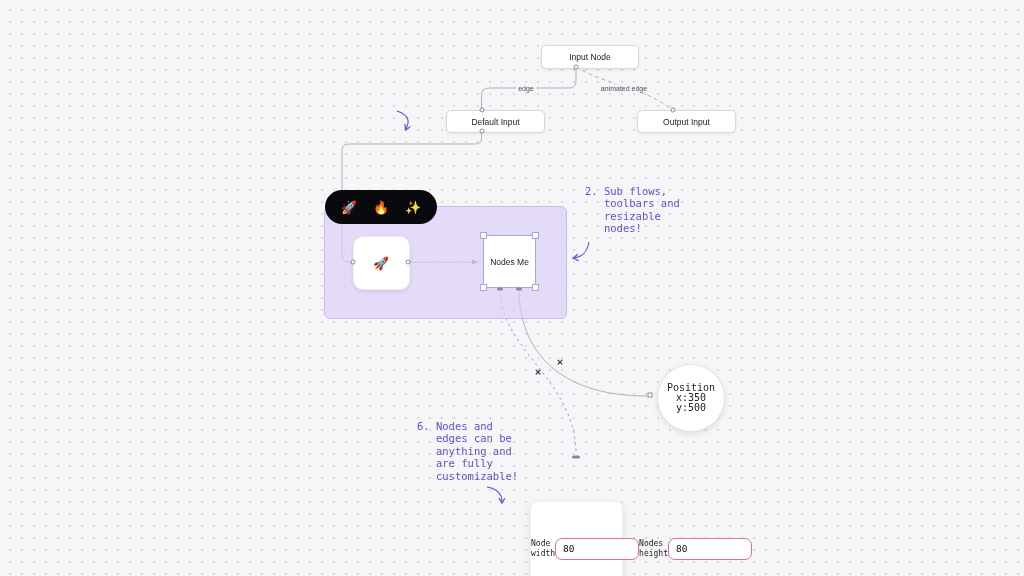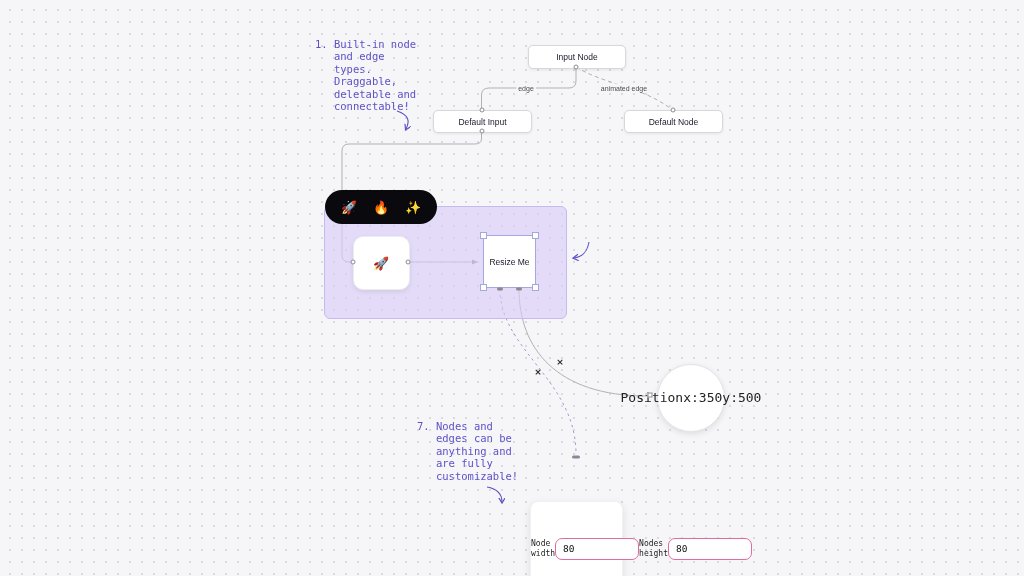--- a/index.html
+++ b/index.html
@@ -14,21 +14,21 @@
   svg.edges path{pointer-events:stroke;}
   .note{
     position:absolute;white-space:pre;
     font-family:"DejaVu Sans Mono",monospace;
     font-size:10.5px;line-height:12.4px;color:#5c52c7;
   }
   .rfnode{
     position:absolute;background:#fff;border:1px solid #d7d7dd;border-radius:5px;
     box-shadow:0 1px 3px rgba(0,0,0,.08);
     display:flex;align-items:center;justify-content:center;
-    font-size:8.5px;color:#1a192b;
+    font-size:8.5px;color:#1a192b;margin-left:13px;
   }
   .handle-circle{
     position:absolute;width:5px;height:5px;border-radius:50%;
     background:#fff;border:1px solid #8a8a94;box-sizing:border-box;
     transform:translate(-50%,-50%);
   }
   .handle-square{
     position:absolute;width:5px;height:5px;
     background:#fff;border:1px solid #8a8a94;box-sizing:border-box;
     transform:translate(-50%,-50%);
@@ -66,22 +66,22 @@
   .rz{
     position:absolute;width:7px;height:7px;background:#fff;border:1px solid #a7a7e0;
     box-sizing:border-box;
   }
   .rz.tl{left:-4px;top:-4px}.rz.tr{right:-4px;top:-4px}
   .rz.bl{left:-4px;bottom:-4px}.rz.br{right:-4px;bottom:-4px}
   .mini-dash{position:absolute;width:6px;height:3px;border-radius:1.5px;background:#8a8a94;transform:translate(-50%,-50%);}
   .pos-node{
     position:absolute;left:657px;top:364px;width:66px;height:66px;border-radius:50%;
     background:#fff;border:1px solid #e4e4e9;box-shadow:0 2px 6px rgba(0,0,0,.10);
-    display:flex;flex-direction:row;align-items:center;justify-content:center;
-    font-family:"DejaVu Sans Mono",monospace;font-size:13px;line-height:10px;color:#222;
+    display:flex;flex-direction:column;align-items:center;justify-content:center;
+    font-family:"DejaVu Sans Mono",monospace;font-size:10px;line-height:10px;color:#222;
   }
   .dim-node{
     position:absolute;left:530px;top:459px;width:93px;height:89px;
     background:#fff;border:1px solid #f0f0f2;border-radius:8px;
     box-shadow:0 3px 8px rgba(0,0,0,.10);
     display:flex;flex-direction:row;align-items:center;padding-top:6px;box-sizing:border-box;margin-top:42px;
   }
   .dim-node label{
     font-family:"DejaVu Sans Mono",monospace;font-size:8px;color:#222;line-height:10px;
   }
@@ -122,45 +122,43 @@
 
     <path d="M519,289 C519,348 556,396 647,396" fill="none" stroke="#b1b1b7" stroke-width="1"></path>
 
     <path d="M500,289 C500,350 576,380 576,454" fill="none" stroke="#9b9bd4" stroke-width="1" stroke-dasharray="2.5 3.5"></path>
 
     <path d="M397,111 C409,115 410,121 406,129" fill="none" stroke="#5c52c7" stroke-width="1.1" marker-end="url(#arrow-purple)"></path>
     <path d="M589,242 C587,253 582,257 574,258" fill="none" stroke="#5c52c7" stroke-width="1.1" marker-end="url(#arrow-purple)"></path>
     <path d="M487,487 C498,489 502,495 502,502" fill="none" stroke="#5c52c7" stroke-width="1.1" marker-end="url(#arrow-purple)"></path>
   </svg>
 
-  <div class="note" style="left:315px;top:38px">1. Built-in node
-   and edge
-   types.
-   Draggable,
-   deletable and
-   connectable!</div>
-  <div class="note" style="left:417px;top:420px">7. Nodes and
+  <div class="note" style="left:585px;top:185px">2. Sub flows,
+   toolbars and
+   resizable
+   nodes!</div>
+  <div class="note" style="left:417px;top:420px">6. Nodes and
    edges can be
    anything and
    are fully
    customizable!</div>
 
   <div class="rfnode" style="left:528px;top:45px;width:96px;height:22px">
     <span>Input Node</span>
   </div>
   <div class="handle-circle" style="left:576px;top:67px"></div>
 
   <div class="rfnode" style="left:433px;top:110px;width:97px;height:21px">
     <span>Default Input</span>
   </div>
   <div class="handle-circle" style="left:481.5px;top:110px"></div>
   <div class="handle-circle" style="left:481.5px;top:131px"></div>
 
   <div class="rfnode" style="left:624px;top:110px;width:97px;height:21px">
-    <span>Default Node</span>
+    <span>Output Input</span>
   </div>
   <div class="handle-circle" style="left:672.5px;top:110px"></div>
 
   <div class="edge-label" style="left:526px;top:88px">edge</div>
   <div class="edge-label" style="left:624px;top:88px">animated edge</div>
 
   <div class="subflow"></div>
 
   <div class="toolbar">
     <button class="tbtn">🚀</button>
@@ -168,21 +166,21 @@
     <button class="tbtn">✨</button>
   </div>
 
   <div class="emoji-node">
     <span>🚀</span>
   </div>
   <div class="handle-circle" style="left:353px;top:262px"></div>
   <div class="handle-circle" style="left:408px;top:262px"></div>
 
   <div class="resize-node">
-    <span>Resize Me</span>
+    <span>Nodes Me</span>
     <span class="rz tl"></span>
     <span class="rz tr"></span>
     <span class="rz bl"></span>
     <span class="rz br"></span>
   </div>
   <div class="mini-dash" style="left:500px;top:289px"></div>
   <div class="mini-dash" style="left:519px;top:289px"></div>
 
   <div class="xmark" style="left:560px;top:362px">×</div>
   <div class="xmark" style="left:538px;top:372px">×</div>

